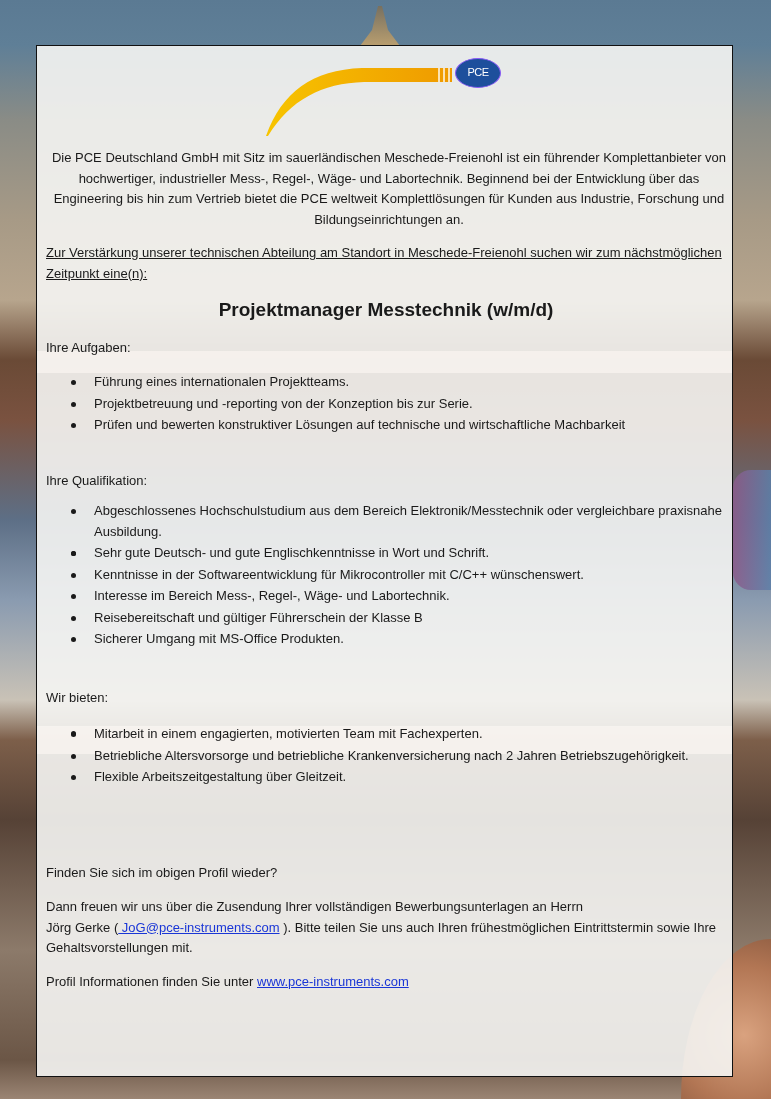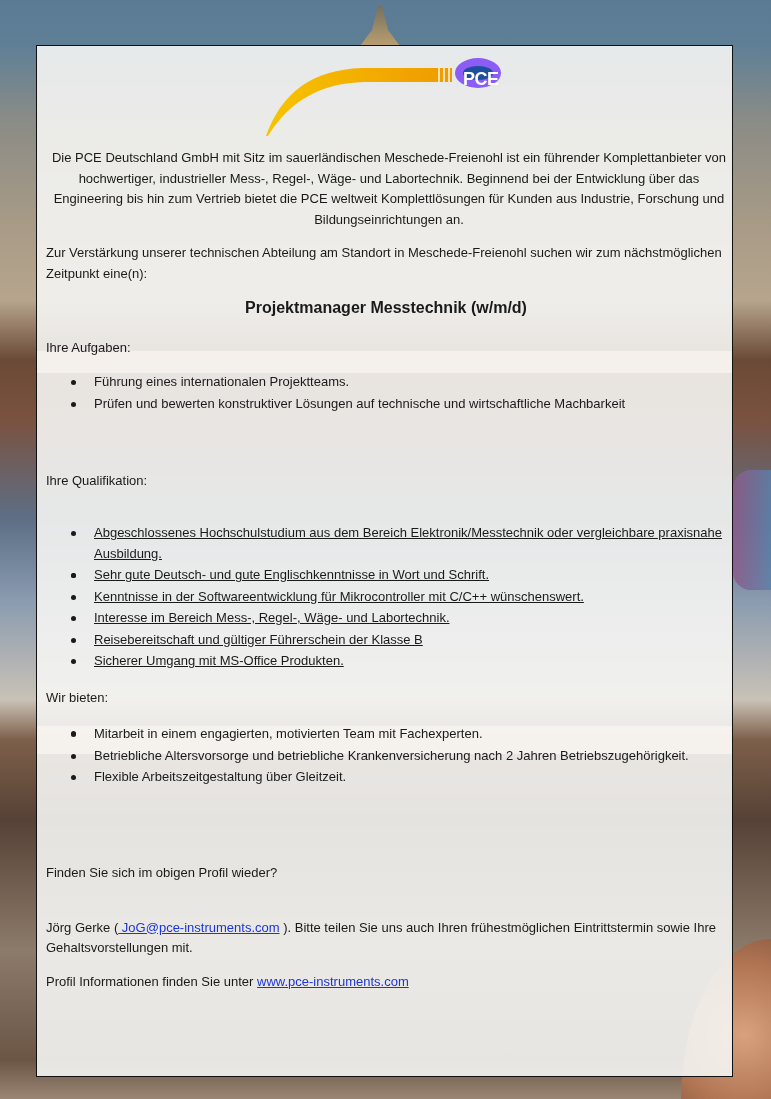--- a/index.html
+++ b/index.html
@@ -71,25 +71,25 @@
       position: absolute;
       left: 0; top: 0;
       width: 245px; height: 84px;
     }
     .logo-oval {
       position: absolute;
       left: 193px; top: 6px;
       width: 46px; height: 30px;
       border-radius: 50%;
       background: #1d4f9c;
-      border: 8px solid #8b5cf6;
+      border: 1px solid #8b5cf6;
       box-sizing: border-box;
       color: #fff;
-      font-weight: bold;
-      font-size: 18px;
+      font-weight: normal;
+      font-size: 11px;
       line-height: 26px;
       text-align: center;
       letter-spacing: -0.5px;
       font-family: "Liberation Sans", sans-serif;
     }
     .content {
       position: absolute;
       left: 9px; top: 0;
       width: 680px;
       color: #1a1a1a;
@@ -109,21 +109,21 @@
       width: 680px;
       margin: 0;
       line-height: 20.5px;
     }
     .job-title {
       position: absolute;
       left: 0; top: 253px;
       width: 680px;
       text-align: center;
       font-weight: bold;
-      font-size: 16px;
+      font-size: 19px;
       margin: 0;
     }
     ul.bullets {
       position: absolute;
       left: 0;
       width: 680px;
       margin: 0;
       padding: 0;
       list-style: none;
     }
@@ -170,53 +170,54 @@
       <rect x="176" y="16" width="2" height="14" fill="#fff" opacity="0.7"></rect>
       <rect x="181" y="16" width="2" height="14" fill="#fff" opacity="0.7"></rect>
       <rect x="186" y="16" width="2" height="14" fill="#fff" opacity="0.7"></rect>
     </svg>
     <div class="logo-oval">PCE</div>
   </div>
 
   <div class="content">
     <p class="intro">Die PCE Deutschland GmbH mit Sitz im sauerländischen Meschede-Freienohl ist ein führender Komplettanbieter von hochwertiger, industrieller Mess-, Regel-, Wäge- und Labortechnik. Beginnend bei der Entwicklung über das Engineering bis hin zum Vertrieb bietet die PCE weltweit Komplettlösungen für Kunden aus Industrie, Forschung und Bildungseinrichtungen an.</p>
 
-    <p class="para" style="top:197px;">Zur Verstärkung unserer technischen Abteilung am Standort in Meschede-Freienohl suchen wir zum nächstmöglichen Zeitpunkt eine(n):</p>
+    <p class="para" style="top:197px;text-decoration:underline;">Zur Verstärkung unserer technischen Abteilung am Standort in Meschede-Freienohl suchen wir zum nächstmöglichen Zeitpunkt eine(n):</p>
 
     <h1 class="job-title">Projektmanager Messtechnik (w/m/d)</h1>
 
     <p class="para" style="top:292px;">Ihre Aufgaben:</p>
     <ul class="bullets" style="top:326px;">
       <li><span class="dot"></span><span>Führung eines internationalen Projektteams.</span></li>
+      <li><span class="dot"></span><span>Projektbetreuung und -reporting von der Konzeption bis zur Serie.</span></li>
       <li><span class="dot"></span><span>Prüfen und bewerten konstruktiver Lösungen auf technische und wirtschaftliche Machbarkeit</span></li>
     </ul>
 
     <p class="para" style="top:425px;">Ihre Qualifikation:</p>
-    <ul class="bullets" style="top:477px;text-decoration:underline;">
+    <ul class="bullets" style="top:455px;">
       <li><span class="dot"></span><span>Abgeschlossenes Hochschulstudium aus dem Bereich Elektronik/Messtechnik oder vergleichbare praxisnahe Ausbildung.</span></li>
       <li><span class="dot"></span></li>
       <li><span class="dot"></span><span>Sehr gute Deutsch- und gute Englischkenntnisse in Wort und Schrift.</span></li>
       <li><span class="dot"></span><span>Kenntnisse in der Softwareentwicklung für Mikrocontroller mit C/C++ wünschenswert.</span></li>
       <li><span class="dot"></span><span>Interesse im Bereich Mess-, Regel-, Wäge- und Labortechnik.</span></li>
       <li><span class="dot"></span><span>Reisebereitschaft und gültiger Führerschein der Klasse B</span></li>
       <li><span class="dot"></span><span>Sicherer Umgang mit MS-Office Produkten.</span></li>
     </ul>
 
     <p class="para" style="top:642px;">Wir bieten:</p>
     <ul class="bullets" style="top:677px;">
       <li><span class="dot"></span></li>
       <li><span class="dot"></span><span>Mitarbeit in einem engagierten, motivierten Team mit Fachexperten.</span></li>
       <li><span class="dot"></span><span>Betriebliche Altersvorsorge und betriebliche Krankenversicherung nach 2 Jahren Betriebszugehörigkeit.</span></li>
       <li><span class="dot"></span><span>Flexible Arbeitszeitgestaltung über Gleitzeit.</span></li>
     </ul>
 
     <p class="para" style="top:817px;">Finden Sie sich im obigen Profil wieder?</p>
 
     <p class="para" style="top:851px;">
-      <br>
+      <span>Dann freuen wir uns über die Zusendung Ihrer vollständigen Bewerbungsunterlagen an Herrn</span><br>
       <span>Jörg Gerke (</span><a class="link" href="#"> JoG@pce-instruments.com</a><span> ). Bitte teilen Sie uns auch Ihren frühestmöglichen Eintrittstermin sowie Ihre Gehaltsvorstellungen mit.</span>
     </p>
 
     <p class="para" style="top:926px;">
       <span>Profil Informationen finden Sie unter </span><a class="link" href="#">www.pce-instruments.com</a>
     </p>
   </div>
 </div>
 
 </body></html>

